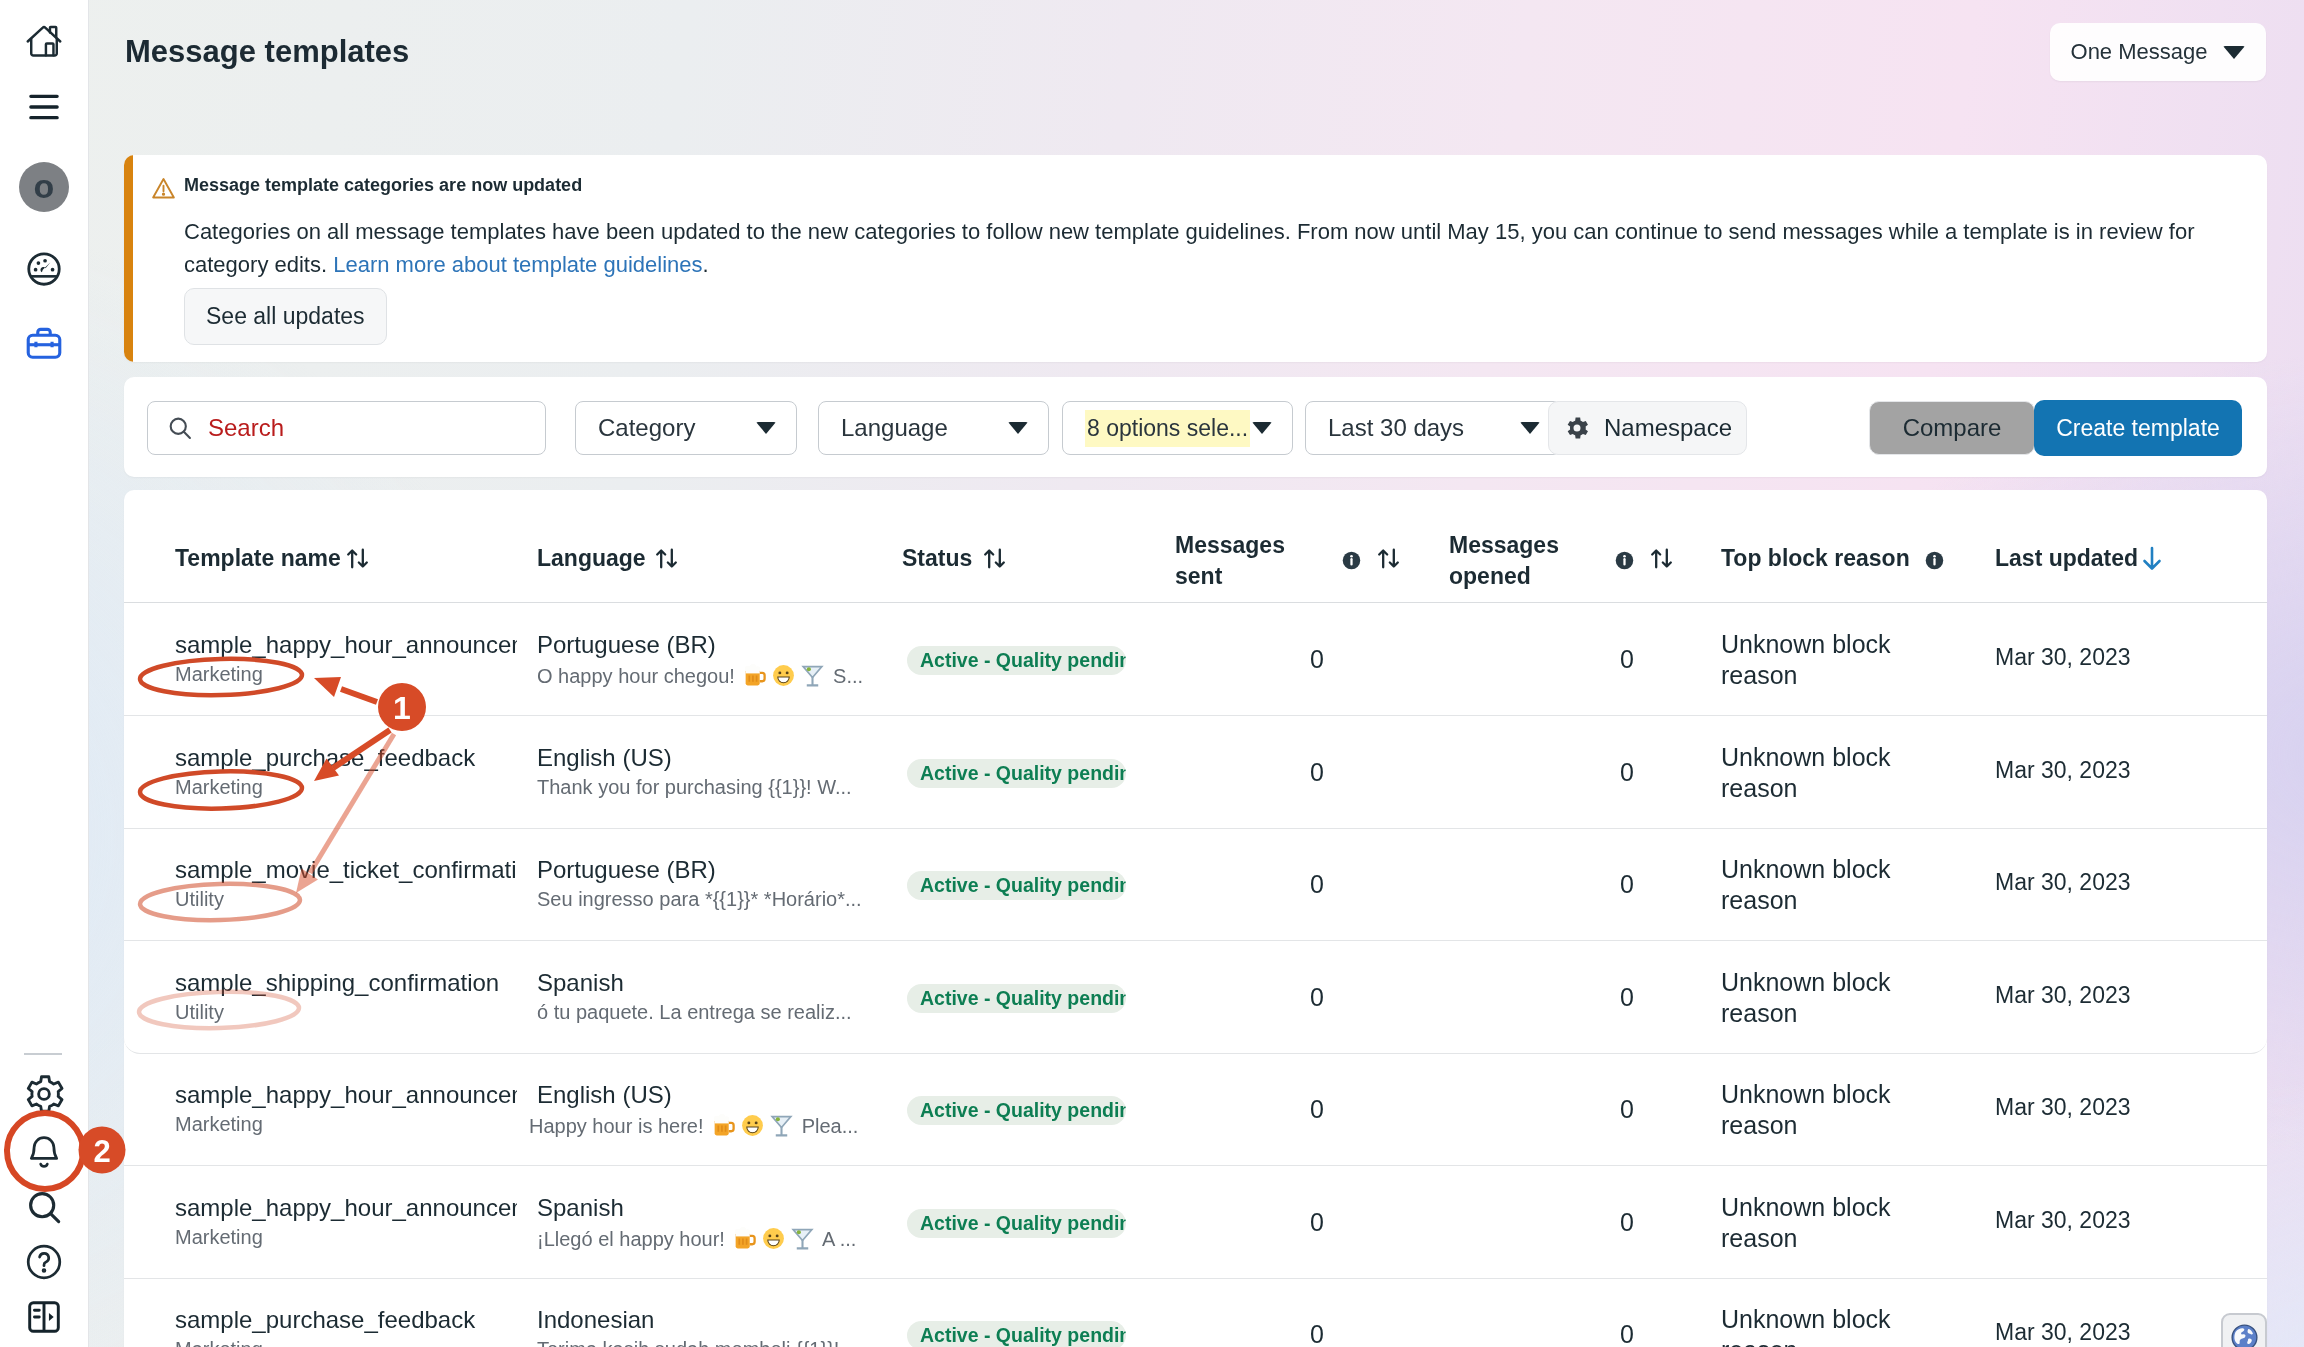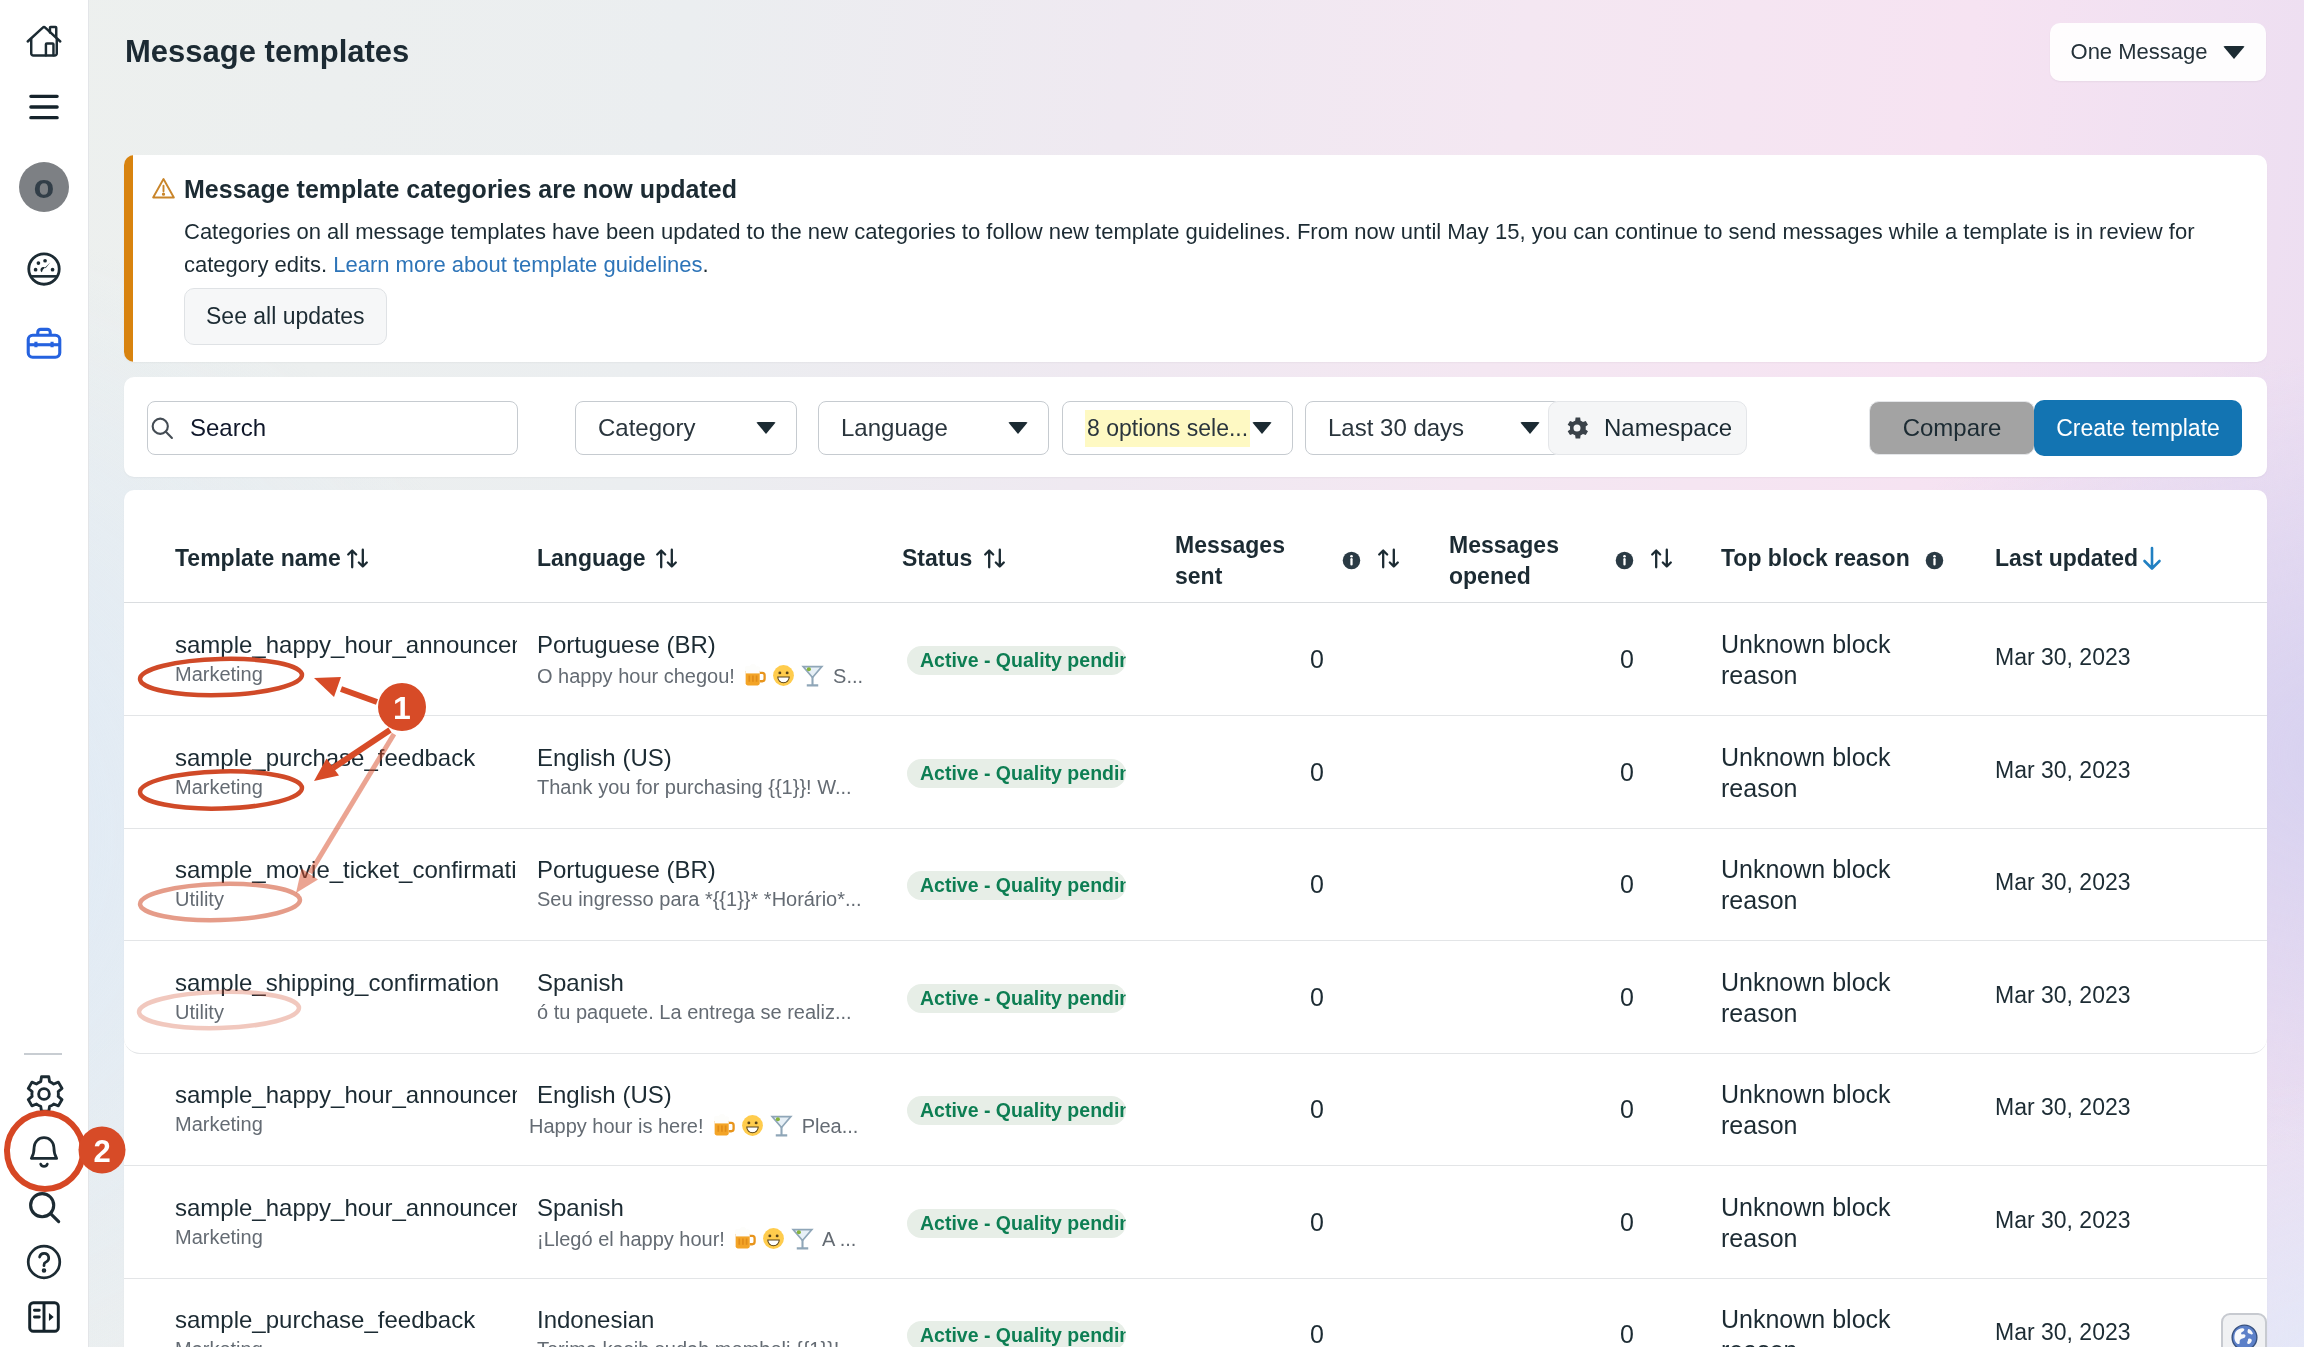--- a/index.html
+++ b/index.html
@@ -24,29 +24,29 @@
 h1.title { position:absolute; left:125px; top:34px; font-size:31px; font-weight:bold; color:#1c2a33; letter-spacing:0; }
 .one-msg { position:absolute; left:2050px; top:23px; width:216px; height:58px; background:rgba(255,255,255,.92); border-radius:10px; box-shadow:0 1px 2px rgba(0,0,0,.05); display:flex; align-items:center; justify-content:center; gap:16px; font-size:22px; color:#25323a; }
 .caret { width:0; height:0; border-left:11px solid transparent; border-right:11px solid transparent; border-top:13px solid #1c2b33; border-radius:2px; }
 
 
 .card { position:absolute; left:124px; width:2143px; background:#ffffff; border-radius:10px; }
 
 
 .banner { top:155px; height:207px; box-shadow:0 1px 2px rgba(0,0,0,.04); overflow:hidden; }
 .banner .bar { position:absolute; left:0; top:0; width:9px; height:100%; background:#d8830f; }
-.banner-title { position:absolute; left:60px; top:20px; font-size:25px; font-weight:bold; }
+.banner-title { position:absolute; left:60px; top:20px; font-size:18px; font-weight:bold; }
 .banner-body { position:absolute; left:60px; top:60px; font-size:22px; line-height:33px; color:#1c2b33; white-space:nowrap; }
 .banner-body a { color:#2d74b8; text-decoration:none; }
 .see-all { position:absolute; left:60px; top:133px; height:57px; padding:0 21px; display:flex; align-items:center; background:#f6f7f8; border:1px solid #dfe2e5; border-radius:10px; font-size:23px; color:#1c2b33; }
 
 
 .filters { top:377px; height:100px; box-shadow:0 1px 2px rgba(0,0,0,.04); }
 .inp { position:absolute; top:24px; height:54px; border:1.5px solid #c6cbd0; border-radius:8px; background:#fff; display:flex; align-items:center; font-size:24px; }
-.search { left:23px; width:371px; color:#0f172a; gap:14px; }
+.search { left:23px; width:399px; color:#b91c1c; padding-left:18px; gap:14px; }
 .sel { justify-content:space-between; padding:0 20px 0 22px; color:#2a353d; white-space:nowrap; }
 .sel .caret { border-left-width:10px; border-right-width:10px; border-top-width:12px; }
 .btn-grey { position:absolute; top:24px; height:54px; background:#f5f6f7; border:1px solid #e4e6e9; border-radius:10px; display:flex; align-items:center; justify-content:center; font-size:24px; color:#1c2b33; }
 .create { position:absolute; left:1910px; top:23px; width:208px; height:56px; background:#1374b2; border-radius:10px; display:flex; align-items:center; justify-content:center; font-size:23px; color:#ffffff; }
 
 
 .tablecard { top:490px; height:900px; box-shadow:0 1px 2px rgba(0,0,0,.04); overflow:hidden; }
 .thead { position:absolute; left:0; top:0; width:100%; height:113px; border-bottom:1px solid #dadde0; }
 .th { position:absolute; font-size:23px; font-weight:bold; color:#1c2b33; }
 .row { position:absolute; left:0; width:100%; height:113px; border-bottom:1px solid #e3e5e7; }

